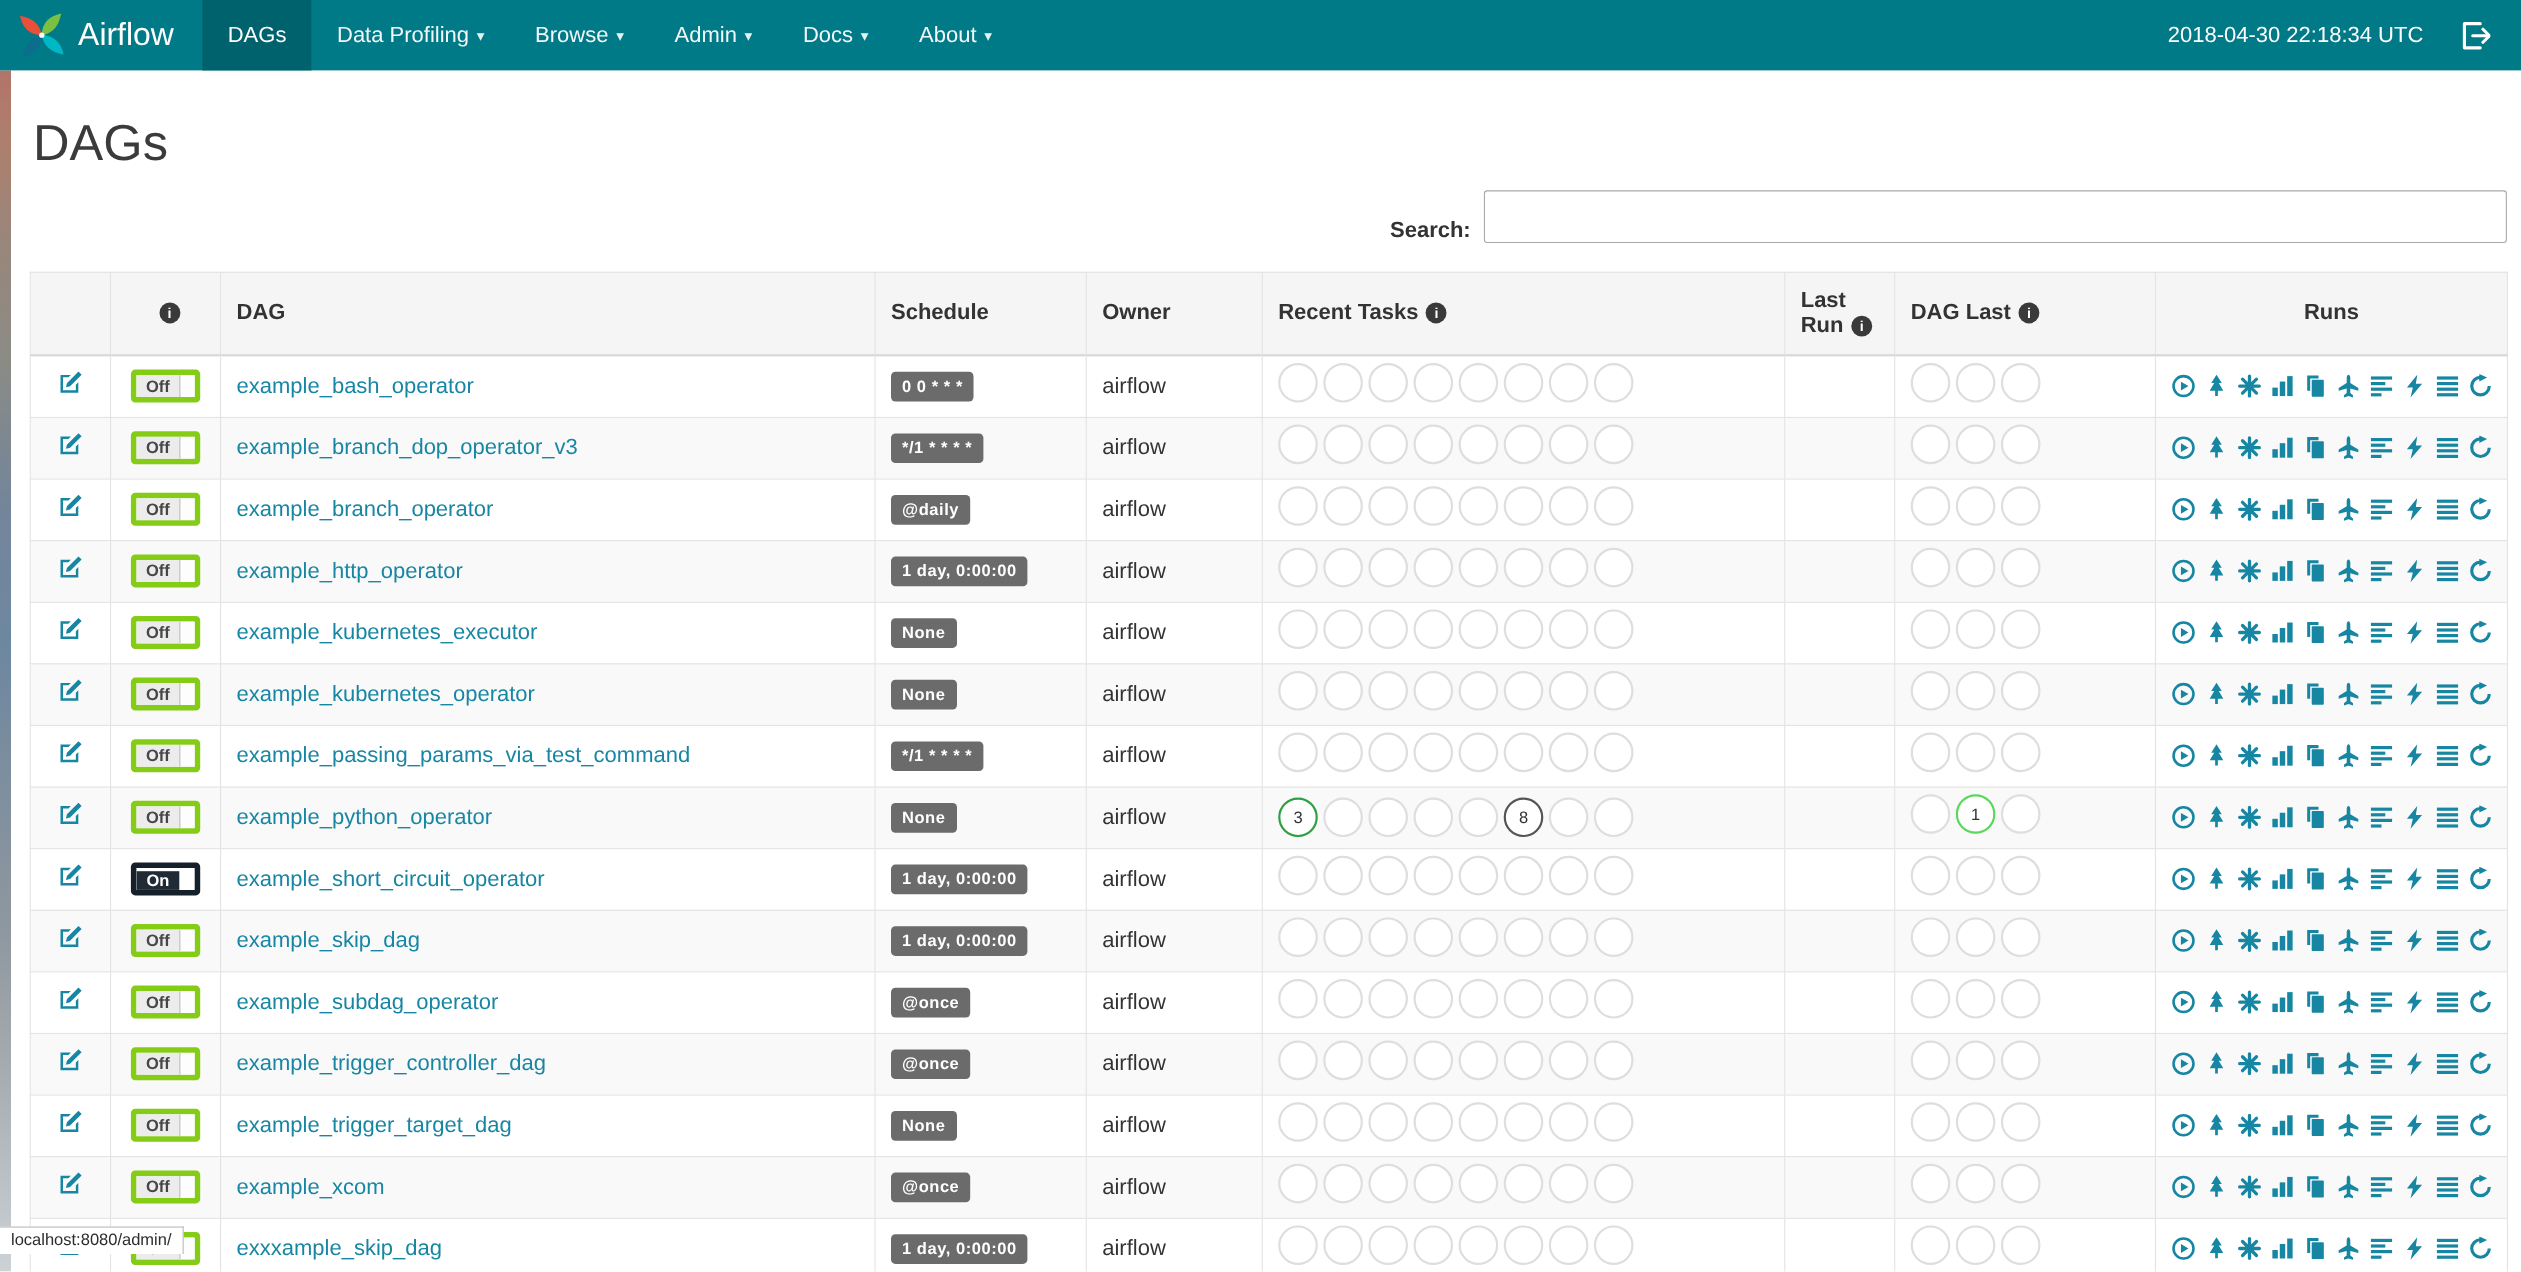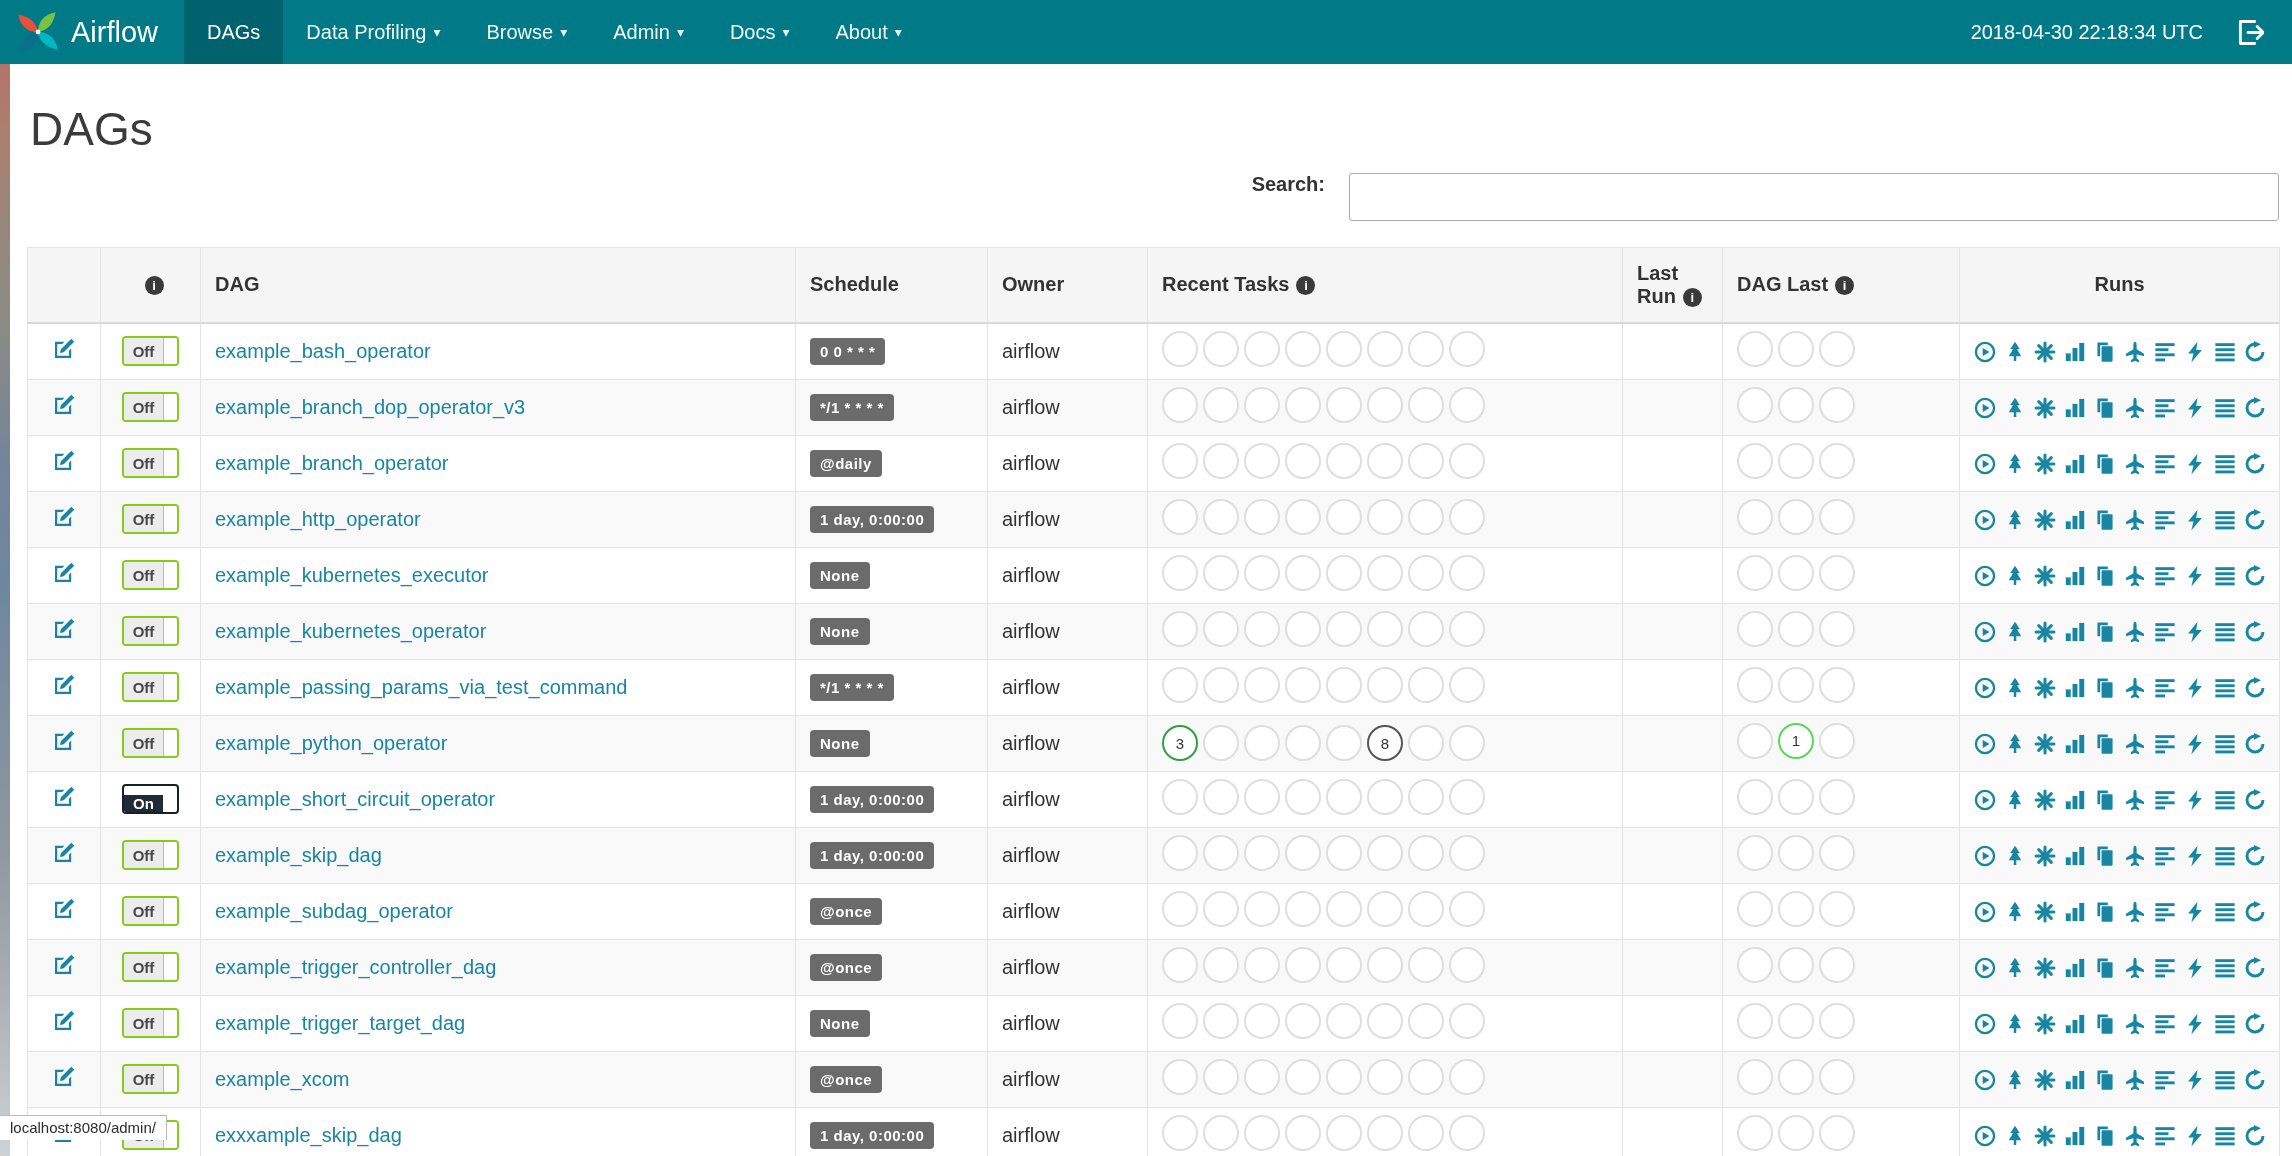--- a/index.html
+++ b/index.html
@@ -20,39 +20,39 @@
   .navbar-right{margin-left:auto;display:flex;align-items:center;gap:34px;padding-right:28px;}
   .clock{color:#fff;font-size:20px;white-space:nowrap;}
   .logout{width:27px;height:27px;color:#fff;cursor:pointer;display:flex;}
   .logout svg{width:100%;height:100%;}
   
   .left-strip{position:absolute;left:0;top:64px;width:10px;height:1092px;z-index:1;
     background:linear-gradient(180deg,#b2746a 0%,#ad7f6d 6%,#98867a 14%,#8b8b85 24%,#74859a 36%,#6d87a0 48%,#7f8f9e 60%,#8f989f 72%,#a7adb2 84%,#cdd2d6 100%);}
   
   .page{position:relative;z-index:2;}
   .page-title{font-size:46px;font-weight:400;color:#3b3b3b;margin:40px 0 0 30px;line-height:1.1;}
-  .search-row{display:flex;justify-content:flex-end;align-items:flex-start;gap:24px;margin:18px 13px 0 27px;}
+  .search-row{display:flex;justify-content:flex-end;align-items:flex-end;gap:12px;margin:18px 13px 0 27px;}
   .search-label{font-size:20px;font-weight:bold;color:#333;}
   .search-input{width:930px;height:48px;border:1px solid #a9a9a9;border-radius:3px;font-size:20px;padding:0 12px;box-sizing:border-box;font-family:inherit;}
   
   table.dags{border-collapse:collapse;table-layout:fixed;margin:26px 0 0 27px;width:2252px;background:#fff;}
   .w-edit{width:73px}.w-toggle{width:100px}.w-dag{width:595px}.w-sched{width:192px}.w-owner{width:160px}
   .w-recent{width:475px}.w-lastrun{width:100px}.w-dagruns{width:237px}.w-links{width:320px}
   th,td{border:1px solid #e3e3e3;vertical-align:middle;}
   thead th{background:#f5f5f5;border-bottom:2px solid #d8d8d8;font-size:20px;font-weight:bold;text-align:left;padding:12px 14px;height:50px;color:#333;}
   th.center,td.center{text-align:center;}
   tbody td{height:55px;padding:0 14px;font-size:20px;}
   tbody tr:nth-child(even){background:#f9f9f9;}
   .info-badge{display:inline-flex;width:19px;height:19px;border-radius:50%;background:#3a3a3a;color:#fff;
     align-items:center;justify-content:center;font-size:13px;font-weight:bold;vertical-align:middle;margin-left:7px;flex:none;}
   
   .edit-icon{display:inline-flex;width:24px;height:24px;color:#1786a3;cursor:pointer;}
   .edit-icon svg{width:100%;height:100%;}
   
-  .toggle{display:inline-flex;height:30px;border:2px solid #84cc16;border-radius:4px;overflow:hidden;cursor:pointer;font-size:15px;font-weight:bold;box-sizing:border-box;}
+  .toggle{display:inline-flex;height:30px;border:5px solid #84cc16;border-radius:4px;overflow:hidden;cursor:pointer;font-size:15px;font-weight:bold;box-sizing:border-box;}
   .toggle-label{display:flex;align-items:center;padding:0 9px;}
   .toggle-knob{width:13px;background:#fdfdfd;border-left:1px solid #b9b9b9;}
   .toggle-off .toggle-label{background:#ececec;color:#474747;}
   .toggle-on{border-color:#15202a;align-items:flex-end;}
   .toggle-on .toggle-label{background:#212b36;color:#fff;}
   .toggle-on .toggle-knob{border-left-color:#15202a;}
   
   .dag-link{color:#1786a3;text-decoration:none;cursor:pointer;}
   
   .schedule-badge{display:inline-block;background:#6b6b6b;color:#fff;font-size:15px;font-weight:bold;

